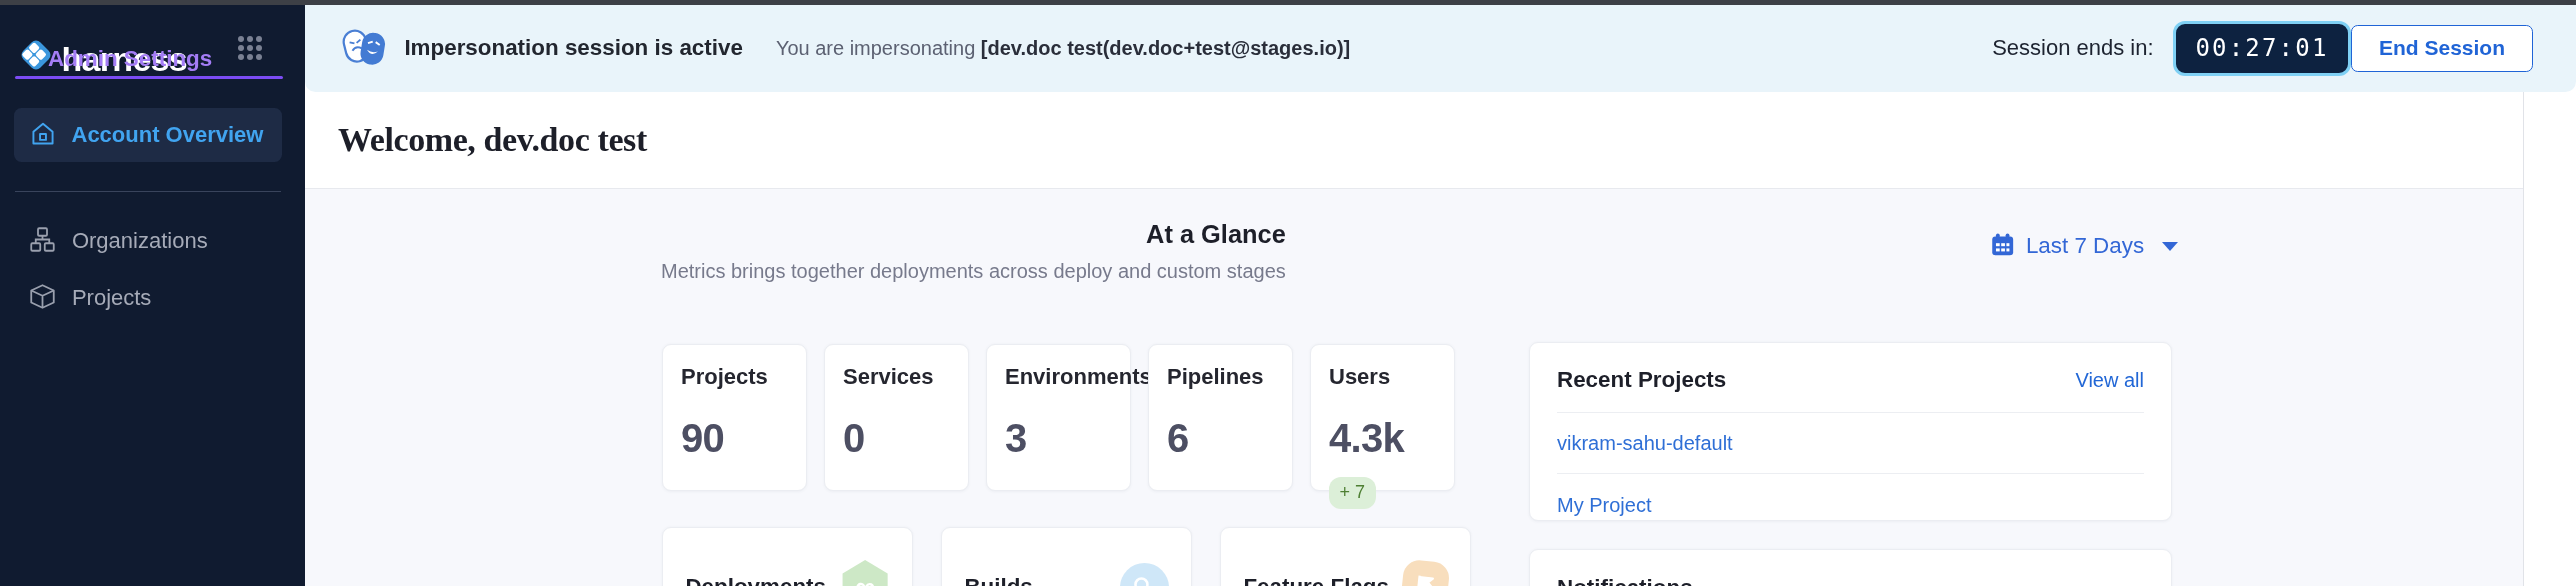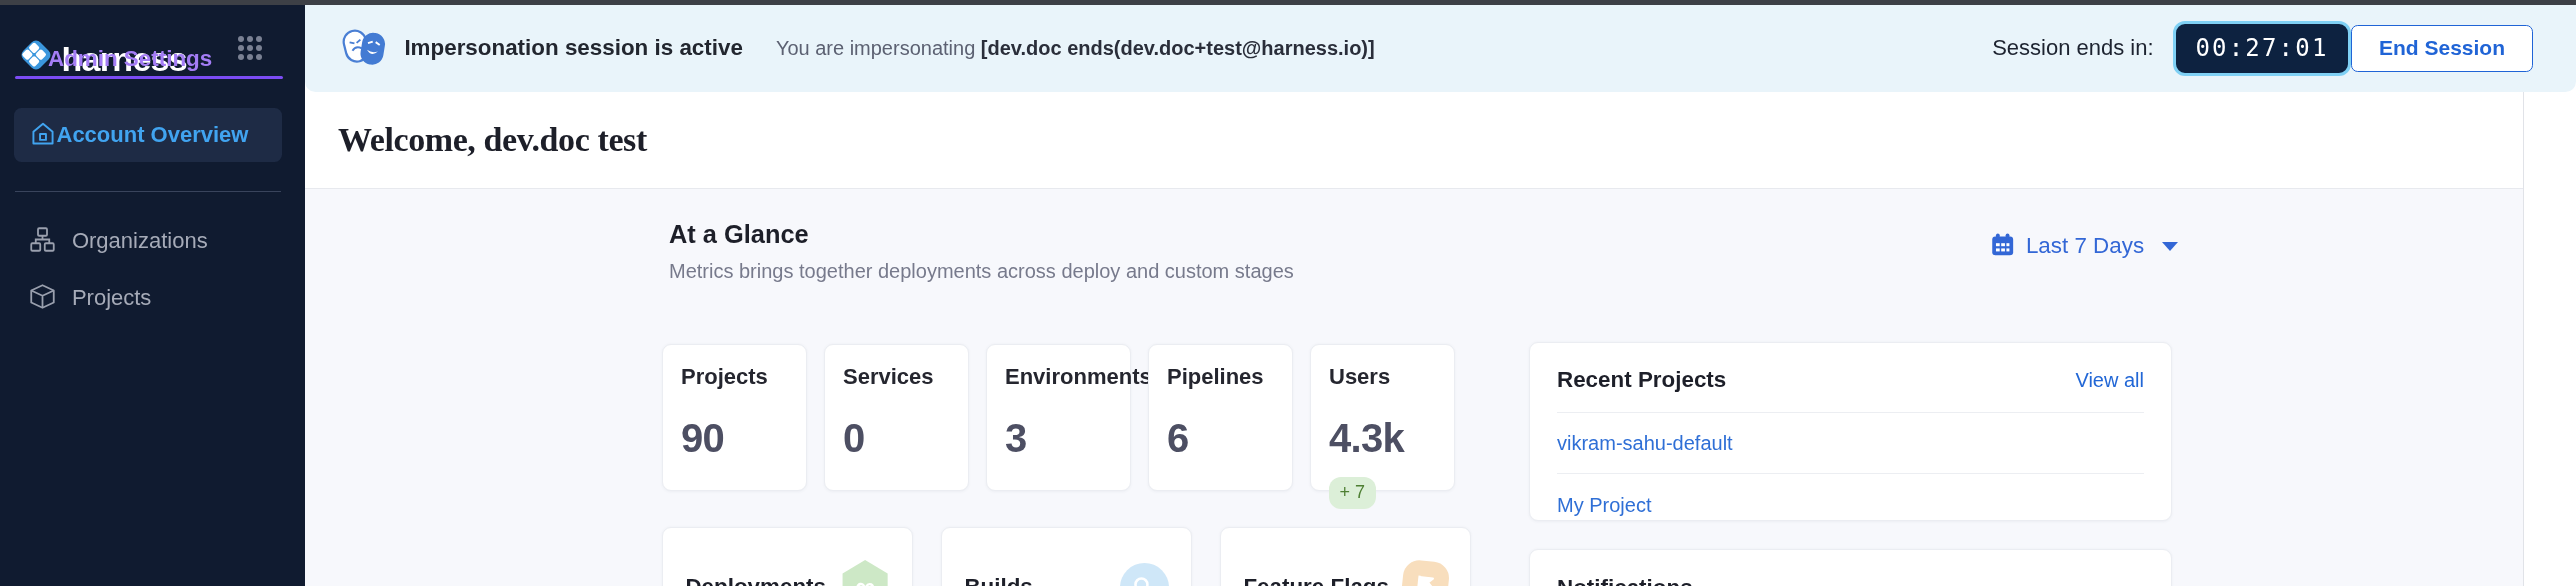--- a/index.html
+++ b/index.html
@@ -11,21 +11,21 @@
   .top-edge { position:absolute; left:0; top:0; width:2576px; height:4.5px; background:#3d4046; z-index:9; }
 
   
   .sidebar { position:absolute; left:0; top:0; width:305px; height:586px; background:#101b30; z-index:5; }
   .logo-row { position:absolute; left:15px; top:34px; display:flex; align-items:flex-end; gap:4.5px; }
   .logo-text { color:#ffffff; font-size:34px; font-weight:bold; letter-spacing:-0.7px; }
   .apps-grid { position:absolute; left:235px; top:33px; }
   .admin-sub { position:absolute; left:48px; top:46px; color:#a47df5; font-size:22.4px; font-weight:600; }
   .purple-line { position:absolute; left:15px; top:76px; width:268px; height:3px; background:#7c4cf3; border-radius:1.5px; }
   .nav-active { position:absolute; left:13.5px; top:108px; width:268px; height:54px; background:#1e2b45; border-radius:7.5px;
-    display:flex; align-items:center; padding-left:15px; cursor:pointer; }
+    display:flex; align-items:center; padding-left:15px; gap:15px; cursor:pointer; }
   .nav-active .lbl { color:#41a4f0; font-size:22px; font-weight:600; }
   .side-divider { position:absolute; left:15px; top:191px; width:266px; height:0.7px; background:#39445c; }
   .nav-item { position:absolute; left:13.5px; width:268px; height:48px; display:flex; align-items:center; padding-left:15px; gap:16.4px; cursor:pointer; }
   .nav-item .lbl { color:#a6abb8; font-size:22px; }
   .nav-item .chev { margin-left:auto; margin-right:18px; }
 
   
   .banner { position:absolute; left:305px; top:4.5px; width:2271px; height:87px; background:#e9f4fa;
     border-radius:0 0 10.5px 10.5px; display:flex; align-items:center; padding:0 43px 0 37px; z-index:6; }
   .banner-title { color:#22262f; font-size:22.4px; font-weight:bold; margin-left:16.4px; }
@@ -40,21 +40,21 @@
 
   
   .welcome-band { position:absolute; left:305px; top:91px; width:2218px; height:98px; background:#ffffff;
     border-bottom:0.7px solid #e7e9ee; display:flex; align-items:center; padding-left:33px; }
   .welcome-band h1 { font-size:34px; font-weight:bold; color:#1d1f29; letter-spacing:-0.4px;font-family:Liberation Serif, serif; }
 
   
   .content { position:absolute; left:305px; top:189px; width:2218px; height:397px; background:#f7f8fc; }
   .gutter { position:absolute; left:2523px; top:91px; width:53px; height:495px; background:#ffffff; border-left:0.7px solid #e1e3e8; }
 
-  .glance-head { position:absolute; left:364px; top:31px; }
+  .glance-head { position:absolute; left:356px; top:31px;text-align:right; }
   .glance-head h2 { font-size:25.4px; font-weight:bold; color:#1d1f29; }
   .glance-head p { margin-top:10.5px; font-size:20px; color:#777a8c; }
   .range-picker { position:absolute; left:1685px; top:43px; display:flex; align-items:center; gap:10.5px; cursor:pointer; }
   .range-picker .txt { color:#3367d6; font-size:22.4px; }
   .caret { width:0; height:0; border-left:8.2px solid transparent; border-right:8.2px solid transparent;
     border-top:9.7px solid #3367d6; margin-left:7.5px; }
 
   .card { background:#ffffff; border:0.7px solid #ebedf2; border-radius:9px; box-shadow:0 0.7px 3px rgba(40,50,80,0.05); }
 
   .stats-row { position:absolute; left:357px; top:155px; display:flex; gap:17px; }
@@ -166,21 +166,21 @@
         </g>
         <g transform="rotate(9 42 30)">
           <rect x="26" y="9" width="31" height="43" rx="15" fill="#437bd3"></rect>
           <path d="M34 24 l6 -3 M50 24 l-6 -3" stroke="#ffffff" stroke-width="2.6" fill="none"></path>
           <path d="M34 33 q7.5 9 15 0 q-7.5 4 -15 0 Z" fill="#ffffff"></path>
         </g>
       </svg>
     </span>
     <span class="banner-title">Impersonation session is active</span>
     <span class="banner-sub">
-      <span>You are impersonating </span><b>[dev.doc ends(dev.doc+test@harness.io)]</b>
+      <span>You are impersonating </span><b>[dev.doc test(dev.doc+test@stages.io)]</b>
     </span>
     <span class="banner-right">
       <span class="session-label">Session ends in:</span>
       <span class="timer-box">00:27:01</span>
       <button class="end-btn">End Session</button>
     </span>
   </header>
 
   <section class="welcome-band">
     <h1>Welcome, dev.doc test</h1>

